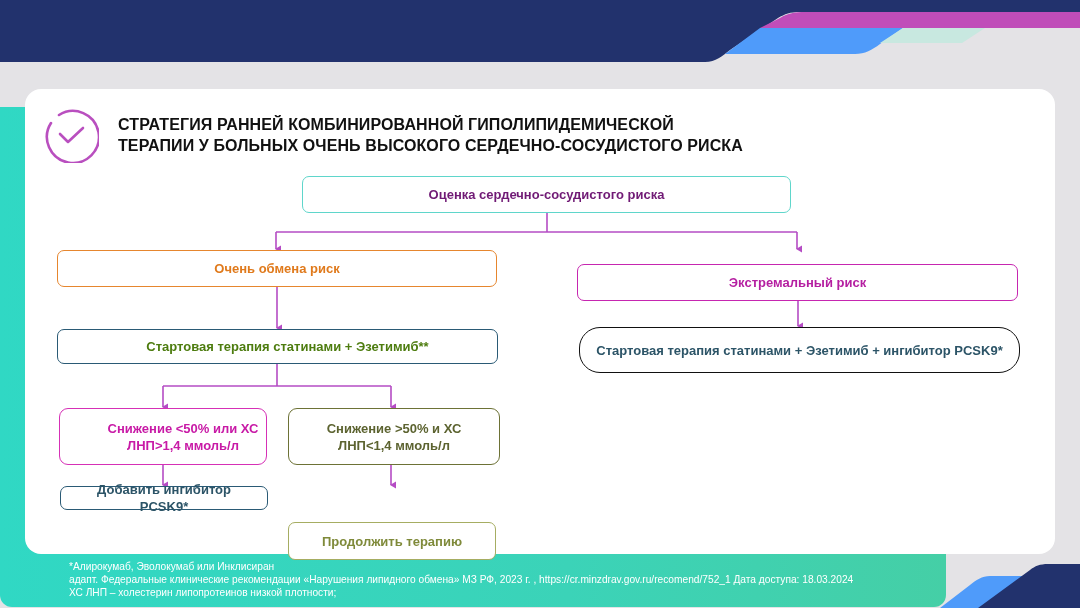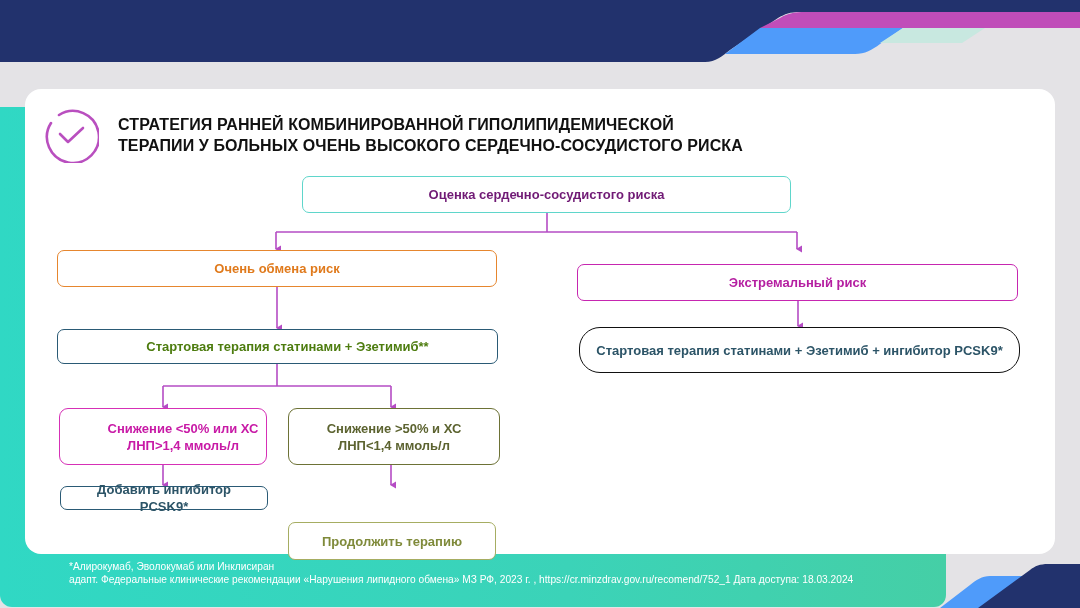--- a/index.html
+++ b/index.html
@@ -122,18 +122,19 @@
     <div>PCSK9*</div>
   </div>
 </div>
 <div class="box b-cont">
   <span>Продолжить терапию</span>
 </div>
 
 <div class="footnotes">
   <div>*Алирокумаб, Эволокумаб или Инклисиран</div>
   <div>адапт. Федеральные клинические рекомендации «Нарушения липидного обмена» МЗ РФ, 2023 г. , https://cr.minzdrav.gov.ru/recomend/752_1 Дата доступа: 18.03.2024</div>
+  <div>ХС ЛНП – холестерин липопротеинов низкой плотности;</div>
 </div>
 
 <svg class="bottom-deco" width="140" height="45" viewBox="0 0 140 45">
   <path d="M50 13 H140 V45 H0 L30 22 C36 17 42 13 50 13 Z" fill="#4f9bfa"></path>
   <path d="M108 1 H140 V45 H38 L90 7 C95 3 100 1 108 1 Z" fill="#22326d"></path>
 </svg>
 
 </body></html>

